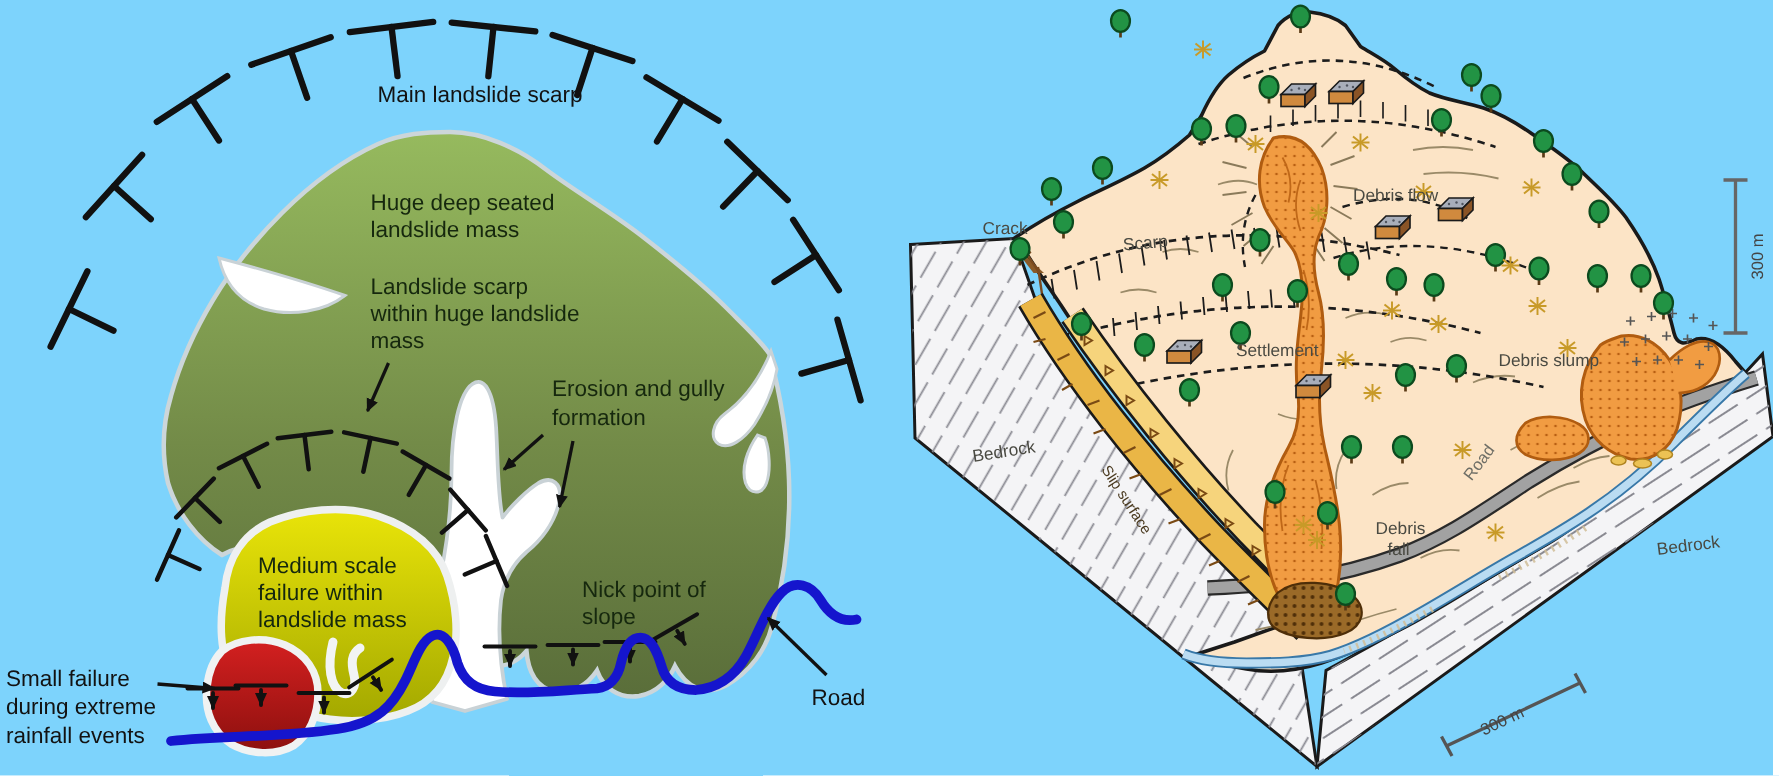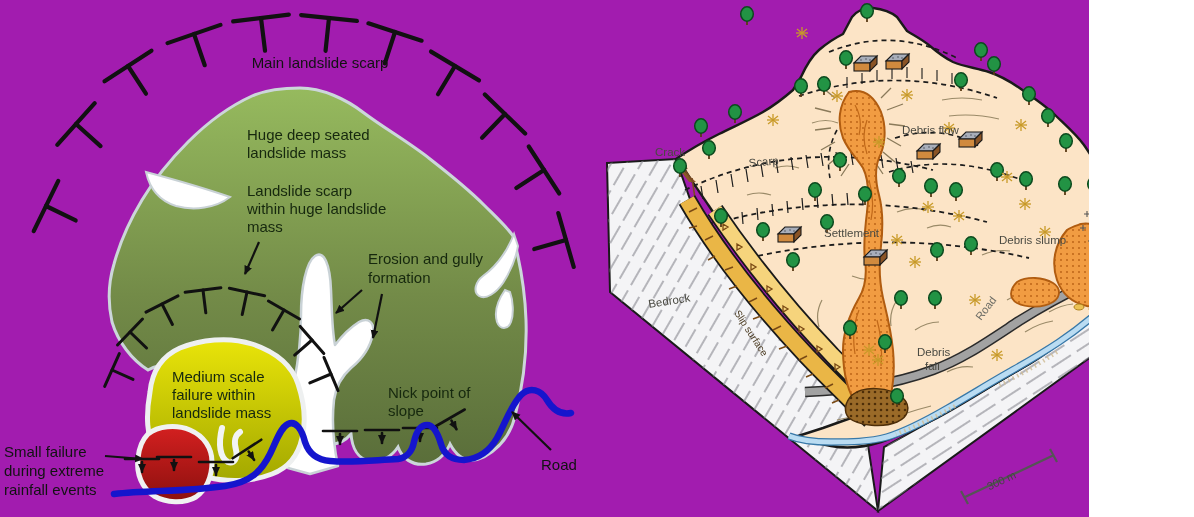--- a/index.html
+++ b/index.html
@@ -1,16 +1,16 @@
 <!DOCTYPE html>
 <html><head>
 <meta charset="utf-8">
 <style>
   html,body{margin:0;padding:0;background:#fff;}
-  .stage{position:relative;width:1089px;height:517px;background:#a21caf;overflow:hidden;
+  .stage{position:relative;width:1182px;height:517px;background:#7dd3fc;overflow:hidden;
          font-family:"Liberation Sans", sans-serif;}
   .panel{position:absolute;top:0;height:517px;}
   #leftPanel{left:0;width:597px;}
   #rightPanel{left:597px;width:597px;}
   text{font-family:"Liberation Sans", sans-serif;}
   .lbl-dark{fill:#16280e;font-size:15px;}
   .lbl-black{fill:#121212;font-size:15px;}
   .rlbl{fill:#4a4a42;font-size:11.5px;}
 </style>
 </head>

